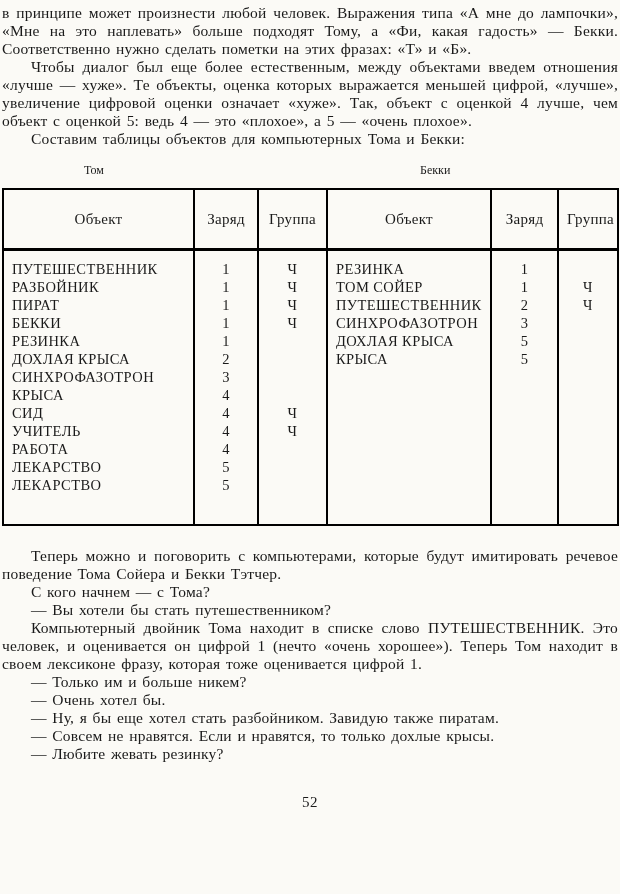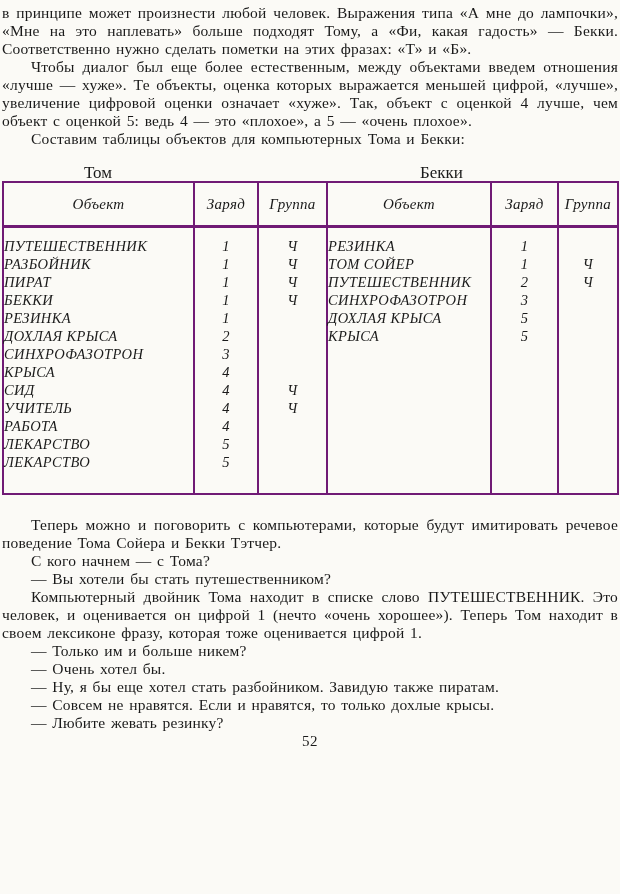--- a/index.html
+++ b/index.html
@@ -25,37 +25,37 @@
     text-align: justify;
     letter-spacing: 0.2px;
     word-spacing: 1.5px;
   }
   p.para.indent { text-indent: 29px; }
 
   .captions {
     position: relative;
     height: 18px;
     margin-top: 15px;
-    font-size: 17px;
+    margin-bottom: 7px;
+    font-size: 12px;
   }
   .captions .cap { position: absolute; top: 0; }
   .cap-tom   { left: 82px; }
   .cap-becky { left: 418px; }
 
   table.obj-table {
     border-collapse: collapse;
     table-layout: fixed;
     width: 615px;
     margin: 0 auto;
   }
   table.obj-table th,
   table.obj-table td {
-    border: 2px solid #701a75;
-    padding: 0;
-    font-style: italic;
+    border: 2px solid #000000;
+    padding: 8px;
   }
   table.obj-table th {
     height: 42px;
     font-weight: normal;
     font-size: 15px;
     text-align: center;
     vertical-align: middle;
     border-bottom-width: 3px;
     letter-spacing: 0.3px;
   }
@@ -69,21 +69,21 @@
   td.col-charge, td.col-group { text-align: center; }
   .tline {
     height: 18px;
     line-height: 18px;
     white-space: nowrap;
     letter-spacing: 0.4px;
   }
   .dialog { margin-top: 21px; }
 
   .page-number {
-    margin-top: 1px;
+    margin-top: 31px;
     text-align: center;
     font-size: 15px;
     letter-spacing: 0.5px;
   }
 </style>
 </head>
 <body>
 
 <div class="page">
 

